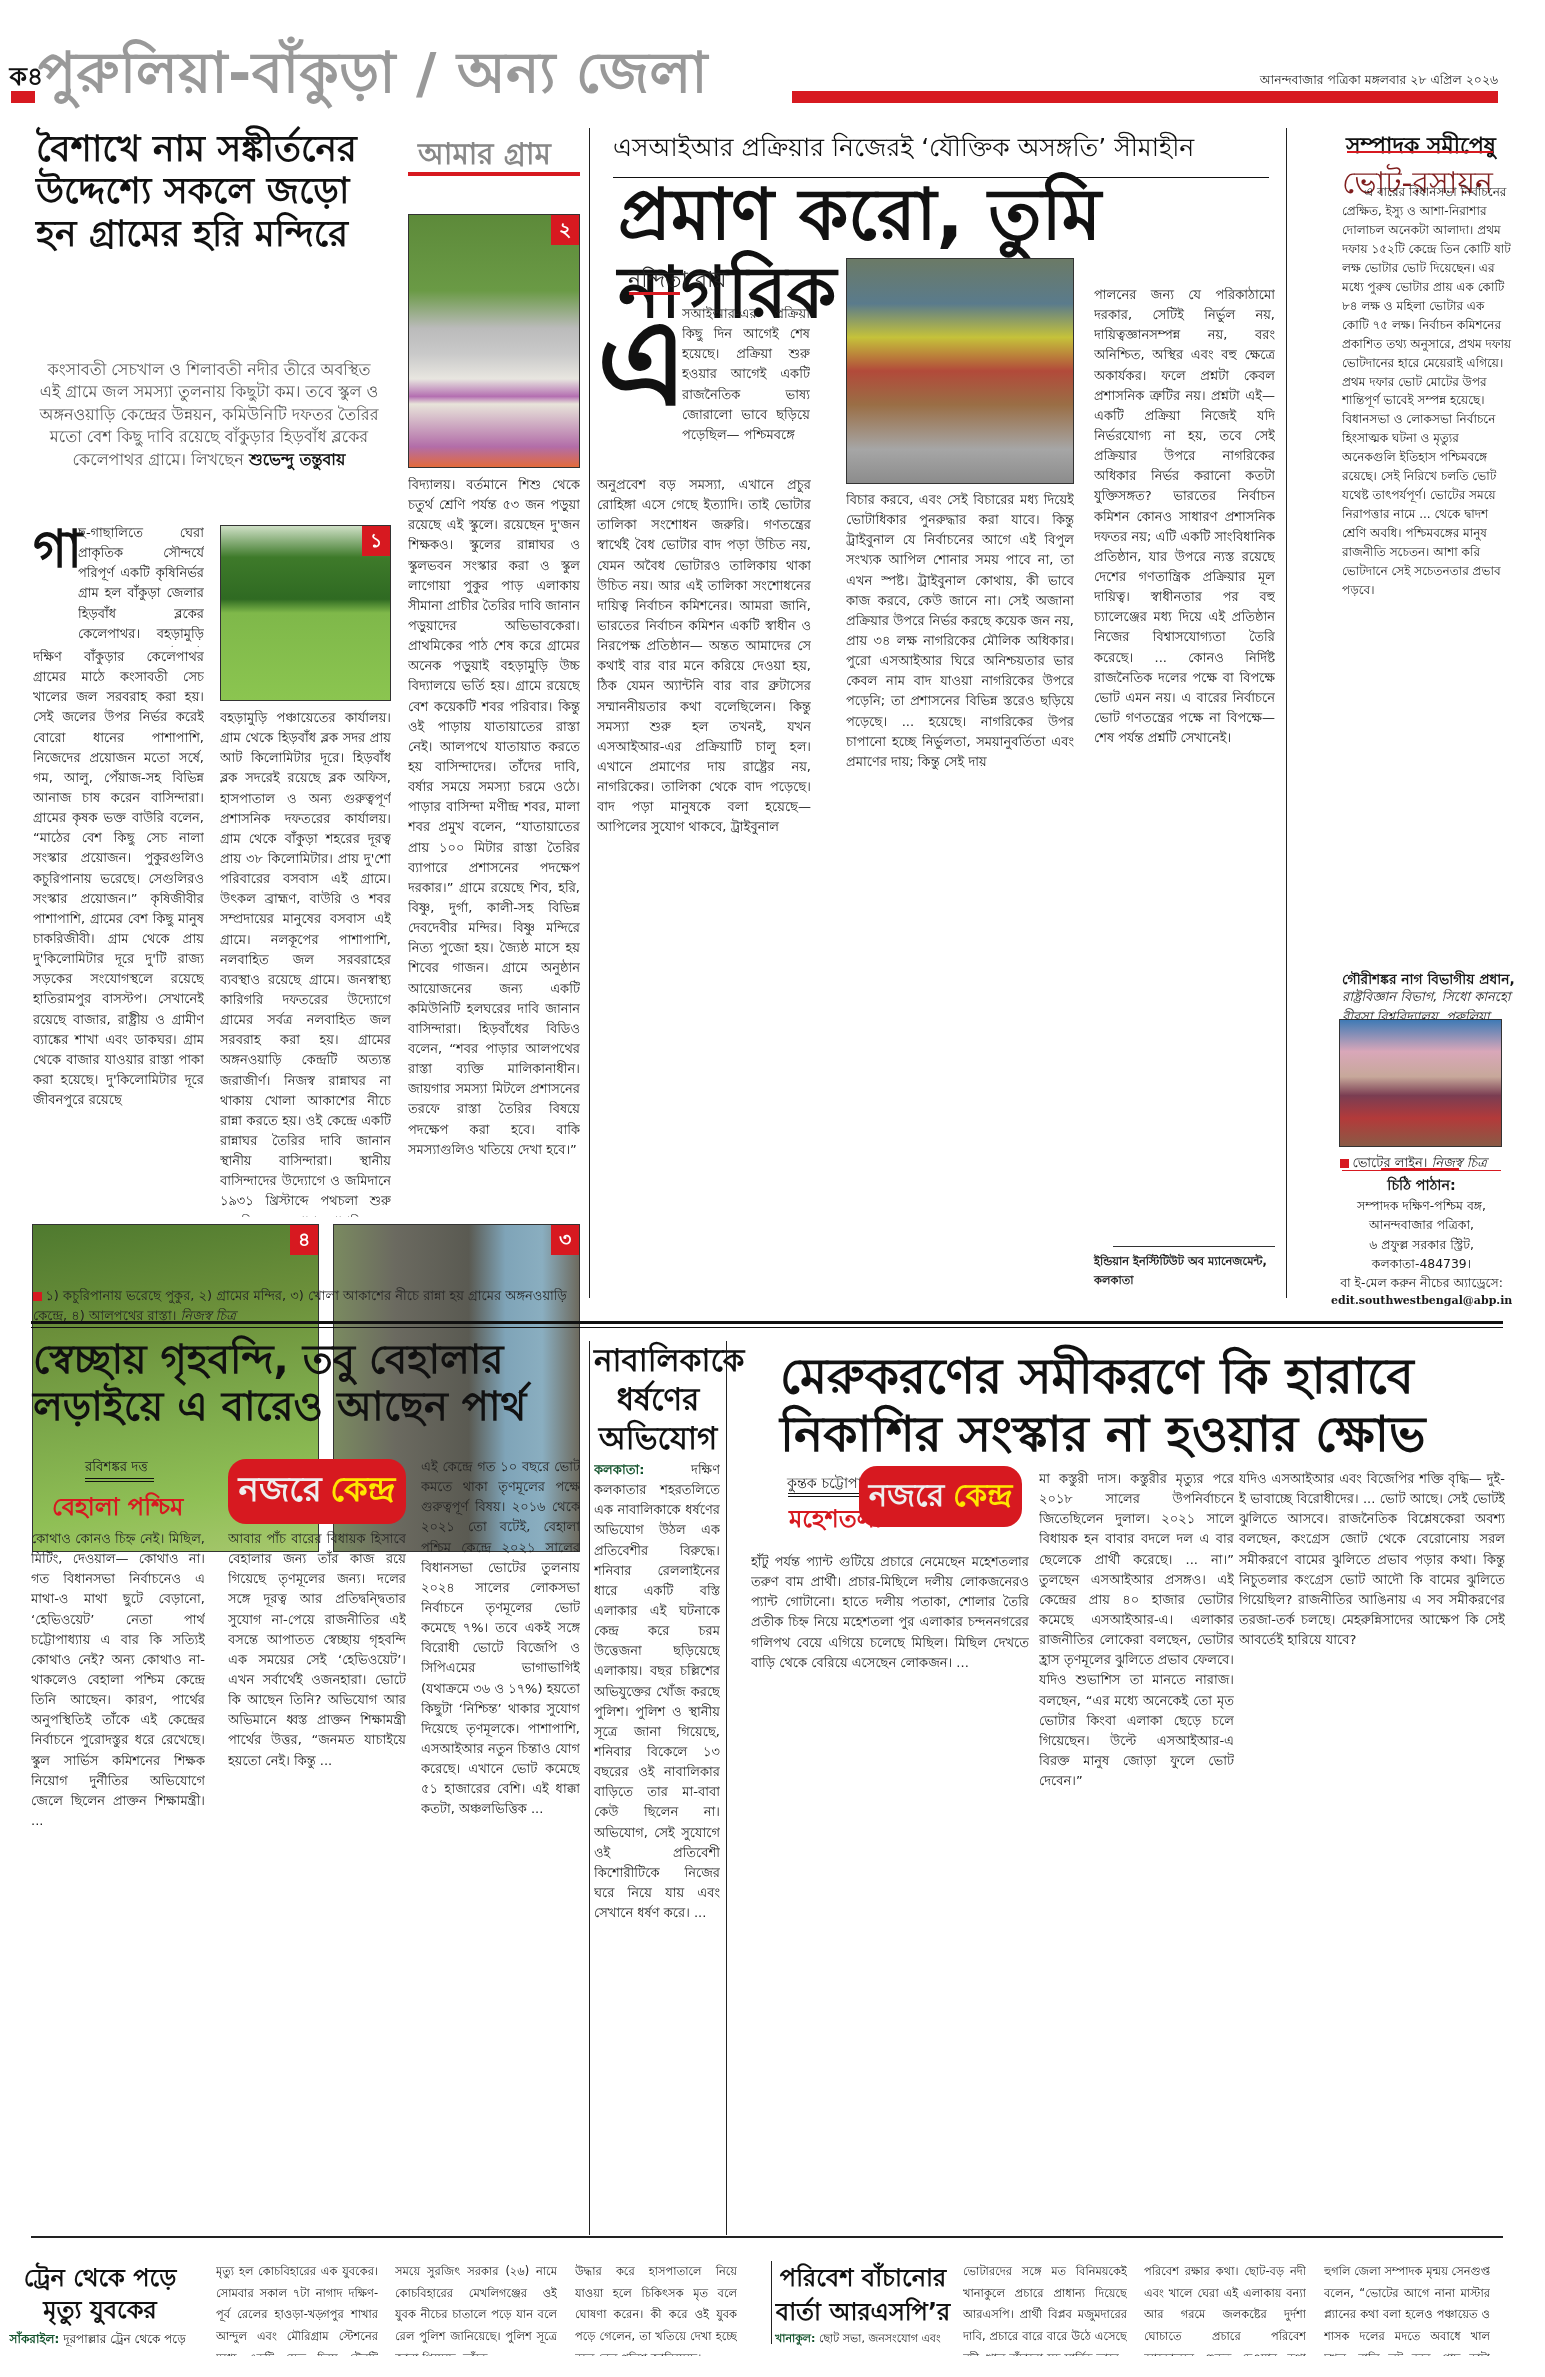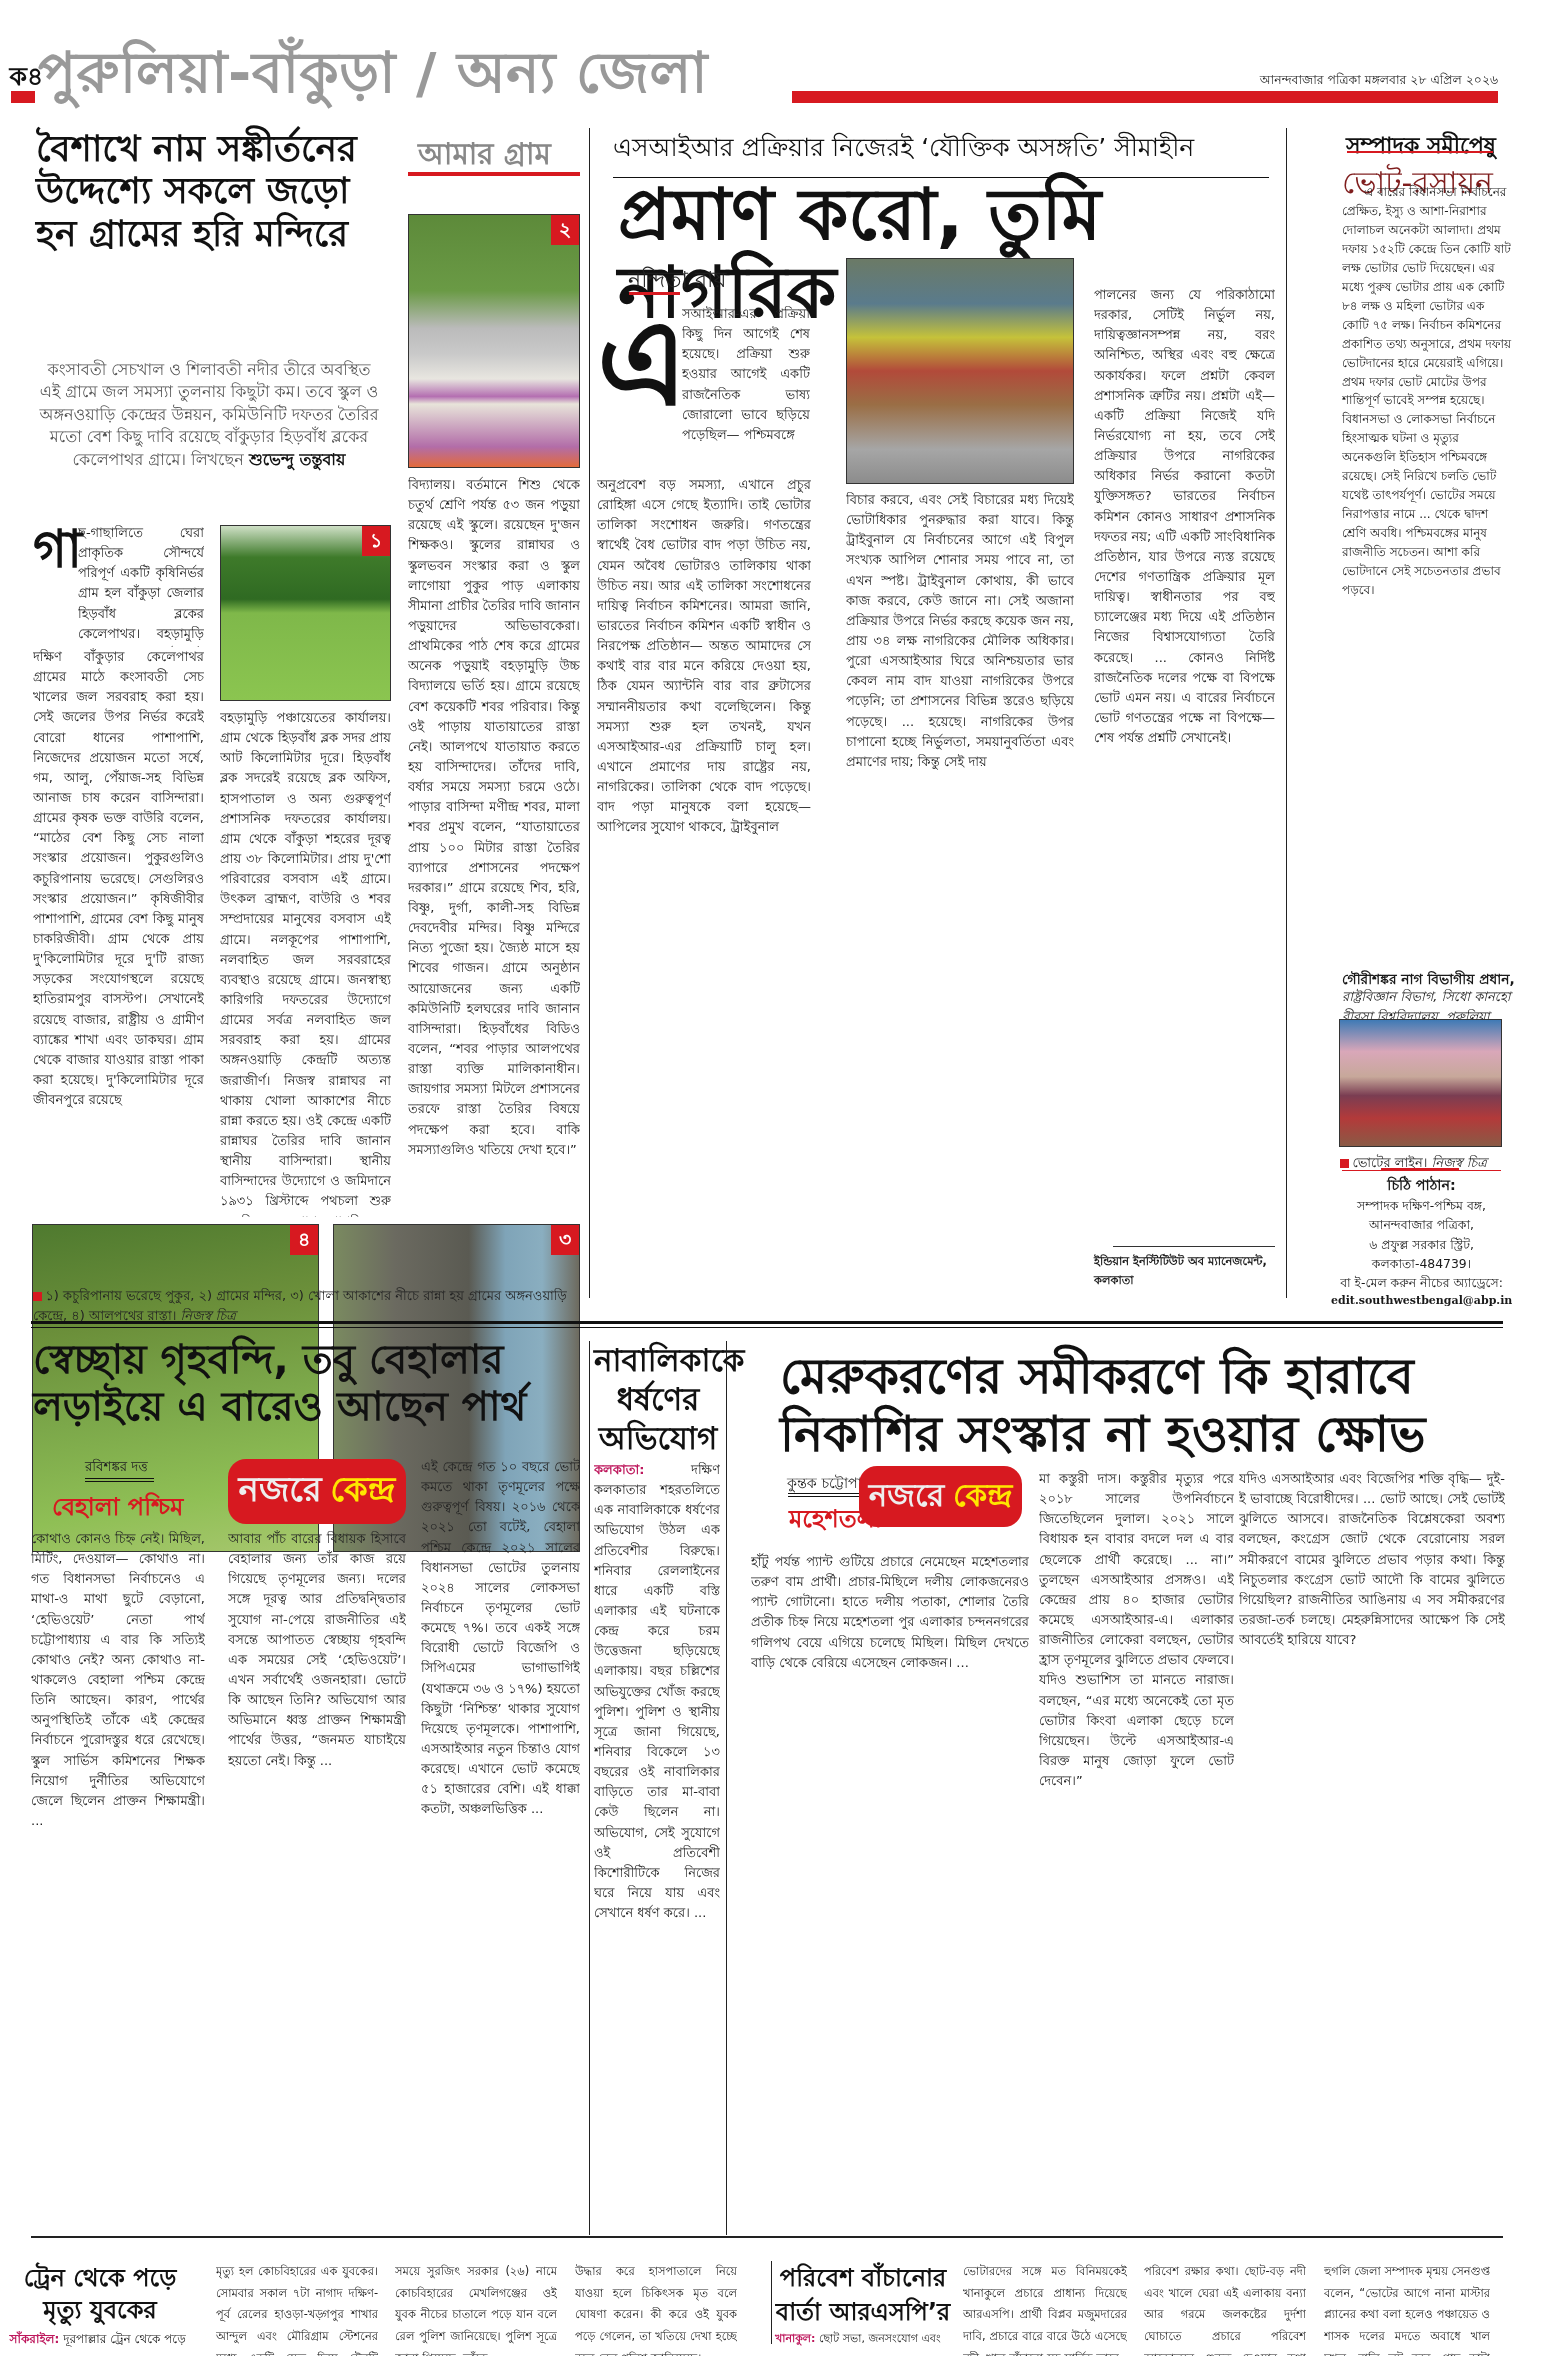--- a/index.html
+++ b/index.html
@@ -20,21 +20,21 @@
   .caption { position: absolute; font-size: 13px; line-height: 1.5; color: #222; }
   .red-sq { display: inline-block; width: 8.6px; height: 8.6px; background: #d71920; margin-right: 3.8px; vertical-align: middle; }
   .kicker-grey { position: absolute; font-size: 29.5px; color: #888; font-weight: bold; }
   .red-underline { position: absolute; height: 3.8px; background: #d71920; }
   .byline { position: absolute; font-size: 15px; color: #222; }
   .dropcap { position: absolute; font-weight: bold; color: #111; line-height: 1; }
   .badge-red { position: absolute; background: #d71920; display: flex; align-items: center; justify-content: center; font-weight: bold; font-size: 34px; border-radius: 18px; }
   .badge-red .w { color: #eee; margin-right: 8.6px; }
   .badge-red .y { color: #ffe600; }
   .place-red { position: absolute; color: #d71920; font-weight: bold; font-size: 24px; }
-  .dateline-red { color: #be185d; font-weight: bold; }
+  .dateline-red { color: #14532d; font-weight: bold; }
   .center { text-align: center; }
   .letter-box { position: absolute; }
 </style>
 </head>
 <body>
 
 <div class="abs masthead-pg">ক৪</div>
 <div class="abs mast-red-left"></div>
 <div class="abs mast-title">পুরুলিয়া-বাঁকুড়া / অন্য জেলা</div>
 <div class="abs mast-date">আনন্দবাজার পত্রিকা মঙ্গলবার ২৮ এপ্রিল ২০২৬</div>

